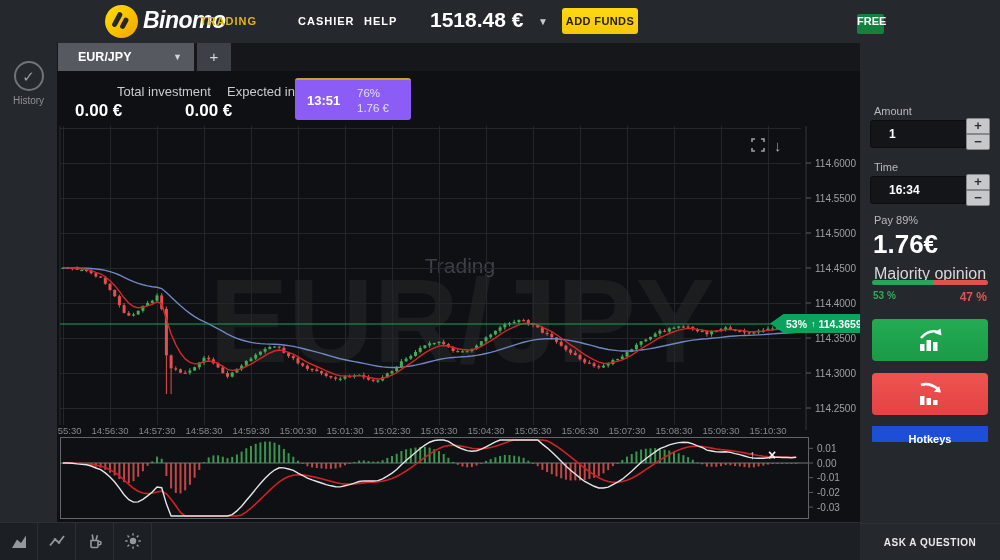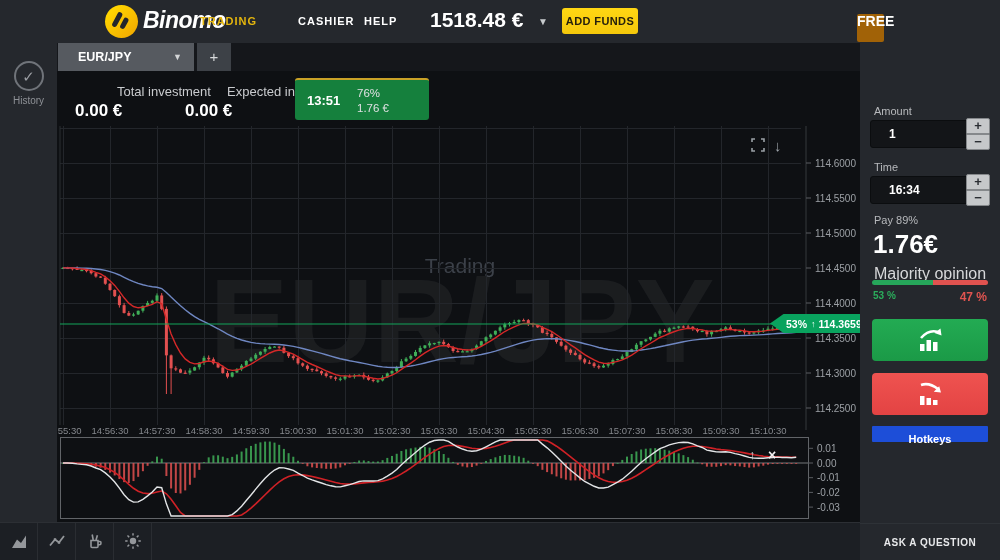--- a/index.html
+++ b/index.html
@@ -10,22 +10,22 @@
   .topbar { position:absolute; left:0; top:0; width:1000px; height:43px; background:#25282d; z-index:30; }
   .logo-mark { position:absolute; left:105px; top:5px; width:33px; height:33px; border-radius:50%;
     background:linear-gradient(135deg,#ffd400 20%,#f0a500 100%); }
   .brand { position:absolute; left:143px; top:7px; font-size:23px; font-weight:800; font-style:italic; color:#ffffff; letter-spacing:-0.5px; }
   .nav-item { position:absolute; top:15px; font-size:11px; font-weight:700; letter-spacing:1px; color:#ffffff; cursor:pointer; }
   .nav-item.active { color:#e5b60d; }
   .balance { position:absolute; left:430px; top:8px; font-size:21px; font-weight:700; color:#ffffff; cursor:pointer; }
   .balance-caret { position:absolute; left:538px; top:16px; font-size:10px; color:#c7cacd; cursor:pointer; }
   .add-funds { position:absolute; left:562px; top:8px; width:76px; height:26px; background:linear-gradient(#ffd713,#f5c80b);
     border-radius:3px; color:#26200c; font-size:11px; font-weight:700; letter-spacing:0.4px; text-align:center; line-height:26px; cursor:pointer; }
-  .free-badge { position:absolute; left:857px; top:14px; width:27px; height:28px; background:#a16207; border-radius:2px;
-    color:#ffffff; font-size:14px; font-weight:700; text-align:center; line-height:14px; }
+  .free-badge { position:absolute; left:857px; top:14px; width:27px; height:20px; background:#15803d; border-radius:2px;
+    color:#ffffff; font-size:11px; font-weight:700; text-align:center; line-height:14px; }
 
   
   .left-sidebar { position:absolute; left:0; top:43px; width:57px; height:479px; background:#25282d; z-index:20; }
   .history-btn { position:absolute; left:0; top:18px; width:57px; text-align:center; cursor:pointer; }
   .history-circle { width:30px; height:30px; margin:0 auto; border:2px solid #70747a; border-radius:50%;
     color:#9b9ea3; font-size:15px; line-height:27px; }
   .history-label { margin-top:4px; font-size:10px; color:#8e9196; }
 
   
   .chart-col { position:absolute; left:57px; top:43px; width:803px; height:479px; background:#0e1013; overflow:hidden; z-index:10; }
@@ -33,21 +33,21 @@
   .asset-tab { position:absolute; left:1px; top:0; width:136px; height:28px; background:#565a60; color:#ffffff;
     font-size:12.5px; font-weight:700; line-height:28px; padding-left:20px; cursor:pointer; }
   .asset-caret { position:absolute; right:12px; top:0; font-size:9px; color:#d4d6d8; }
   .plus-tab { position:absolute; left:140px; top:0; width:34px; height:28px; background:#3d4147; color:#d8dadc;
     font-size:15px; text-align:center; line-height:27px; cursor:pointer; }
 
   .info-bar { position:absolute; left:0; top:29px; width:803px; height:50px; z-index:5; }
   .stat { position:absolute; top:12px; }
   .stat-label { font-size:13px; color:#c9cbce;margin-left:42px; }
   .stat-value { font-size:17px; font-weight:700; color:#ffffff; margin-top:2px; }
-  .timer-box { position:absolute; left:238px; top:6px; width:134px; height:42px; background:#15803d;
+  .timer-box { position:absolute; left:238px; top:6px; width:116px; height:42px; background:#8b5cf6;
     border-top:2px solid #c9a227; border-radius:3px; }
   .timer-time { position:absolute; left:12px; top:13px; font-size:13px; font-weight:700; color:#ffffff; }
   .timer-pct { position:absolute; left:62px; top:7px; font-size:11.5px; color:#dfe0e2; }
   .timer-pay { position:absolute; left:62px; top:22px; font-size:11.5px; color:#dfe0e2; }
 
   .chart-svg { position:absolute; left:0; top:0; width:803px; height:479px; }
 
   .chart-tool { position:absolute; color:#9aa0a6; cursor:pointer; z-index:6; }
   .fullscreen-tool { left:694px; top:95px; width:16px; height:16px; }
   .collapse-tool { left:717px; top:94px; font-size:15px; font-weight:400; }

